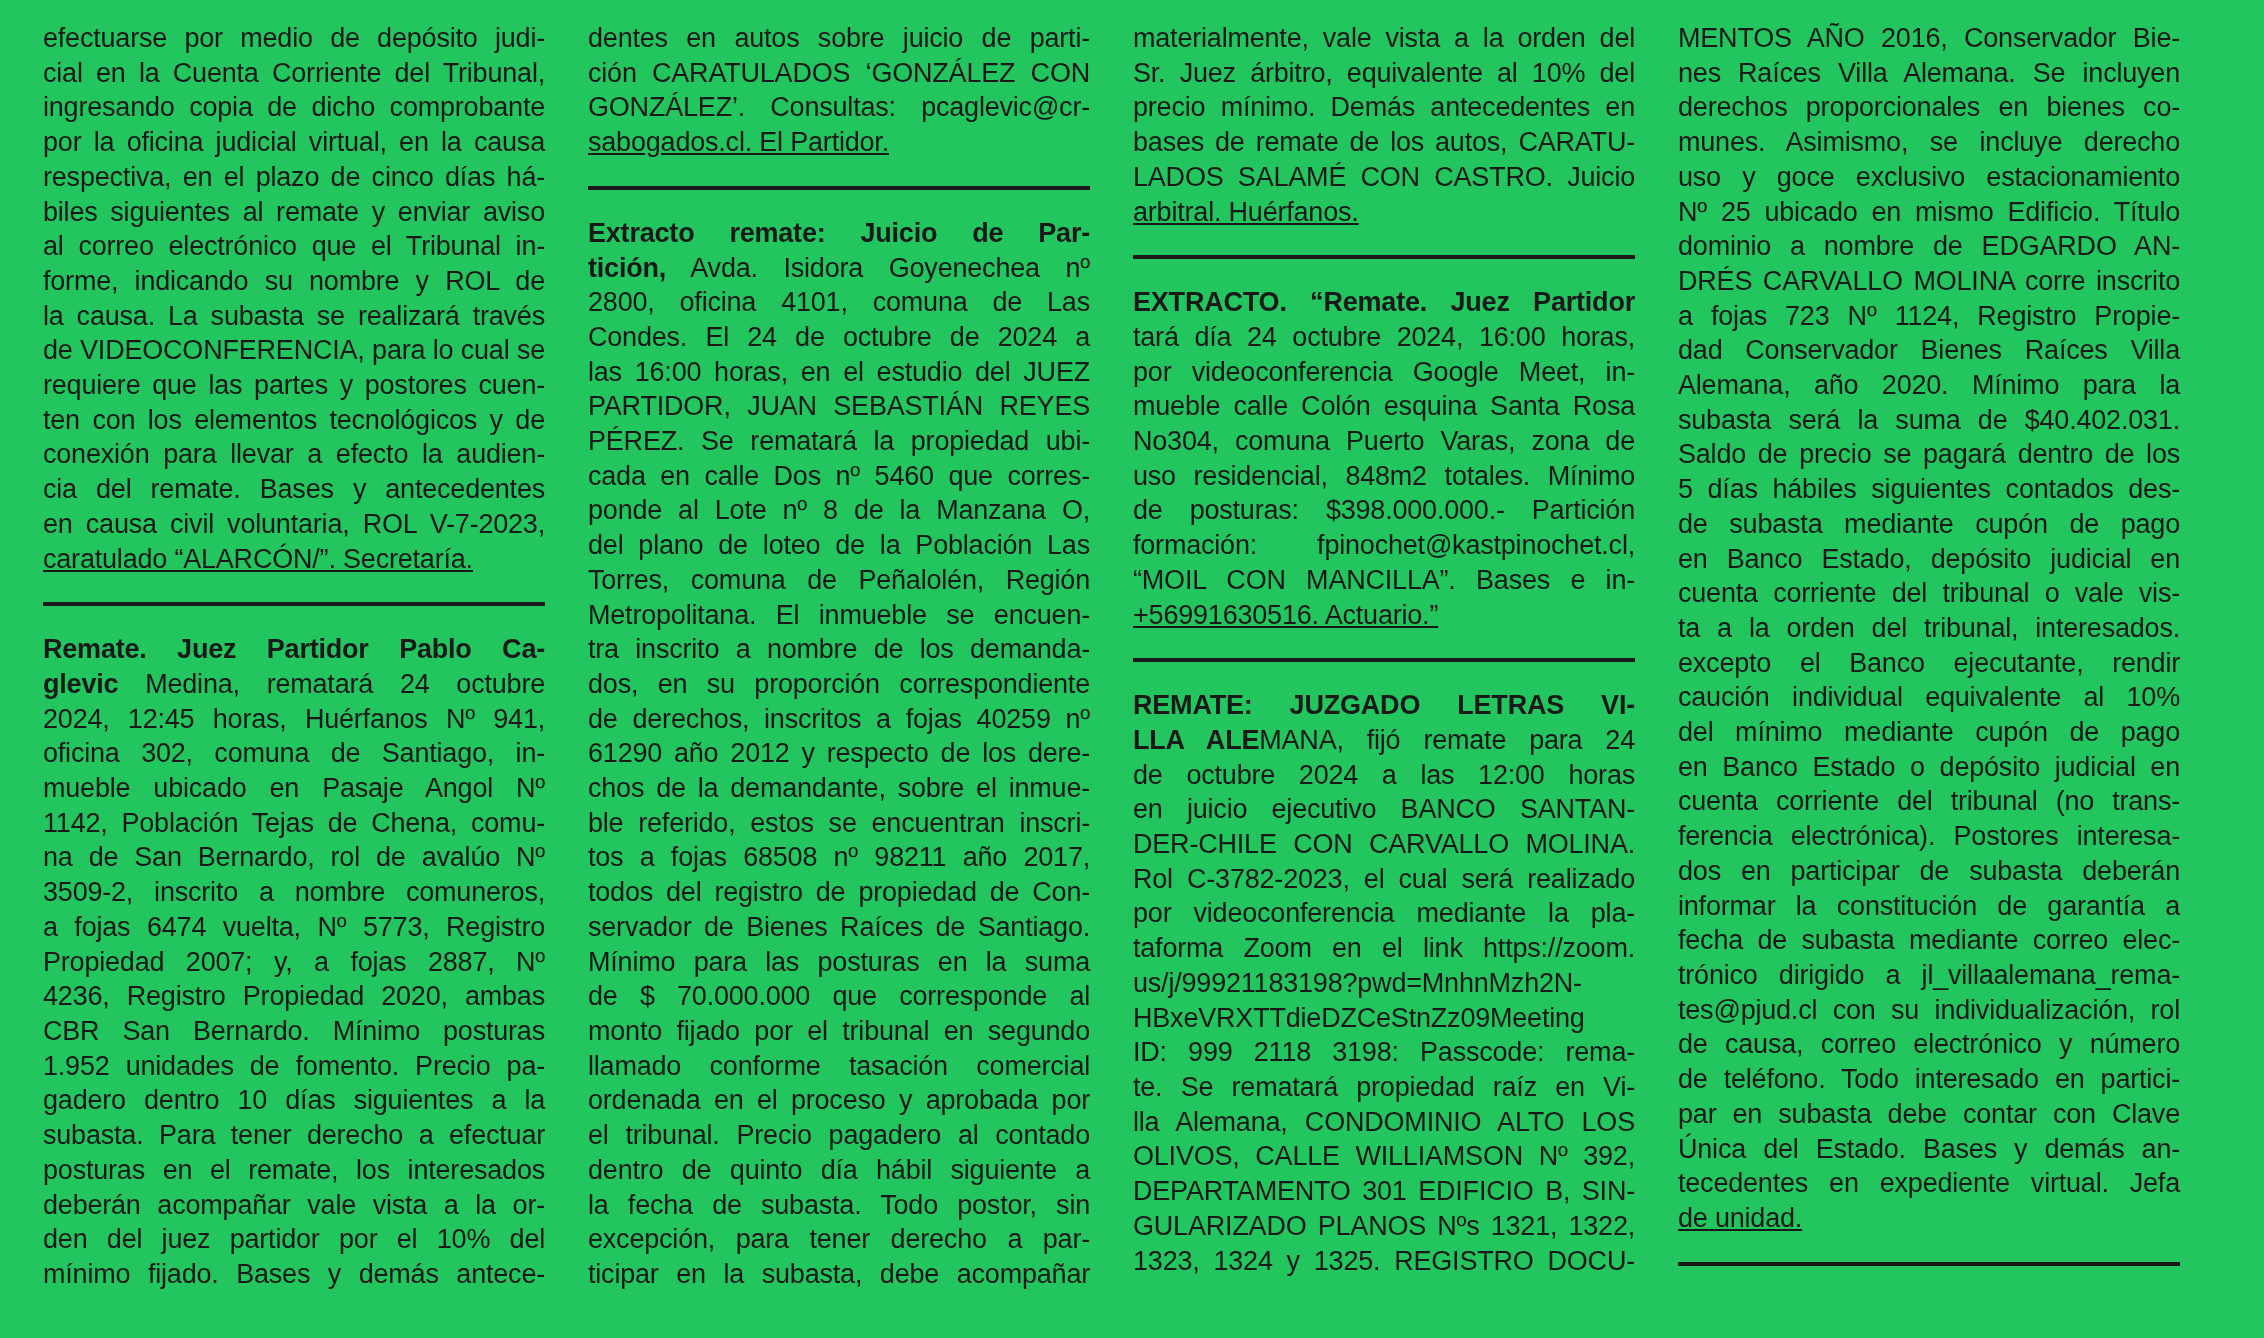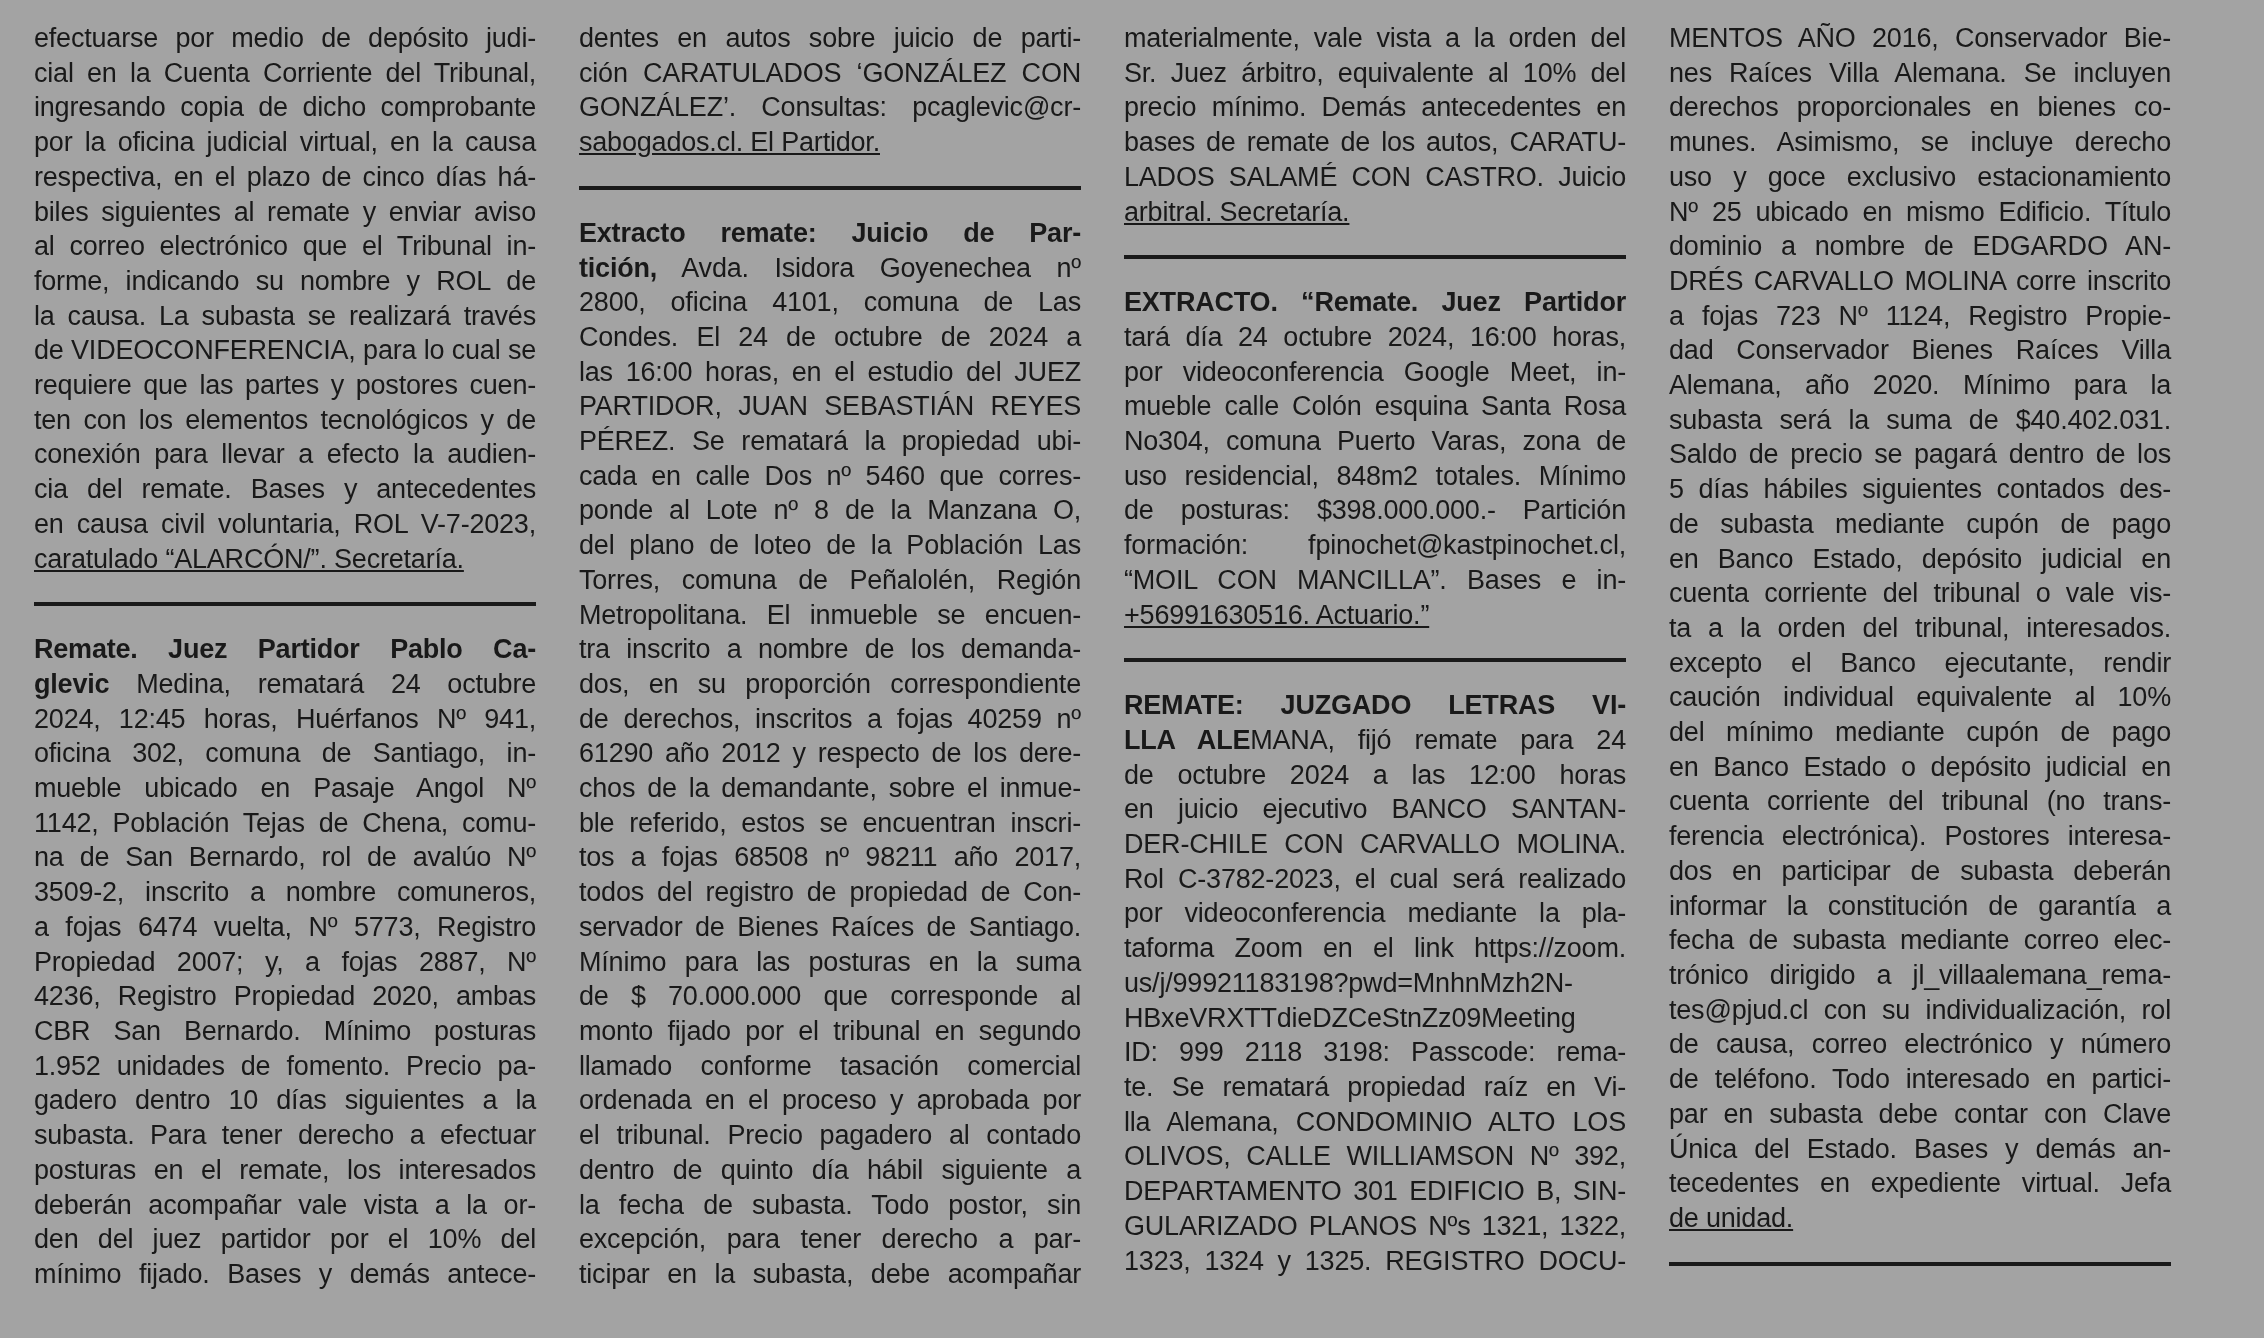--- a/index.html
+++ b/index.html
@@ -6,22 +6,22 @@
   html, body {
     margin: 0;
     padding: 0;
     background: #ffffff;
   }
   #page {
     position: relative;
     box-sizing: border-box;
     width: 2264px;
     height: 1338px;
-    background: #a3a3a3;
-    padding: 21px 0 0 34px;
+    background: #22c55e;
+    padding: 21px 0 0 43px;
     overflow: hidden;
   }
   .columns {
     display: flex;
     gap: 43px;
   }
   .column {
     flex: 0 0 502px;
     width: 502px;
   }
@@ -140,21 +140,21 @@
           <div class="line"><span>ticipar en la subasta, debe acompañar</span></div>
         </div>
       </div>
       <div class="column">
         <div class="notice">
           <div class="line"><span>materialmente, vale vista a la orden del</span></div>
           <div class="line"><span>Sr. Juez árbitro, equivalente al 10% del</span></div>
           <div class="line"><span>precio mínimo. Demás antecedentes en</span></div>
           <div class="line"><span>bases de remate de los autos, CARATU-</span></div>
           <div class="line"><span>LADOS SALAMÉ CON CASTRO. Juicio</span></div>
-          <div class="line end"><span>arbitral. Secretaría.</span></div>
+          <div class="line end"><span>arbitral. Huérfanos.</span></div>
         </div>
         <div class="rule"></div>
         <div class="notice">
           <div class="line"><b>EXTRACTO. “Remate. Juez Partidor</b></div>
           <div class="line"><span>tará día 24 octubre 2024, 16:00 horas,</span></div>
           <div class="line"><span>por videoconferencia Google Meet, in-</span></div>
           <div class="line"><span>mueble calle Colón esquina Santa Rosa</span></div>
           <div class="line"><span>No304, comuna Puerto Varas, zona de</span></div>
           <div class="line"><span>uso residencial, 848m2 totales. Mínimo</span></div>
           <div class="line"><span>de posturas: $398.000.000.- Partición</span></div>

